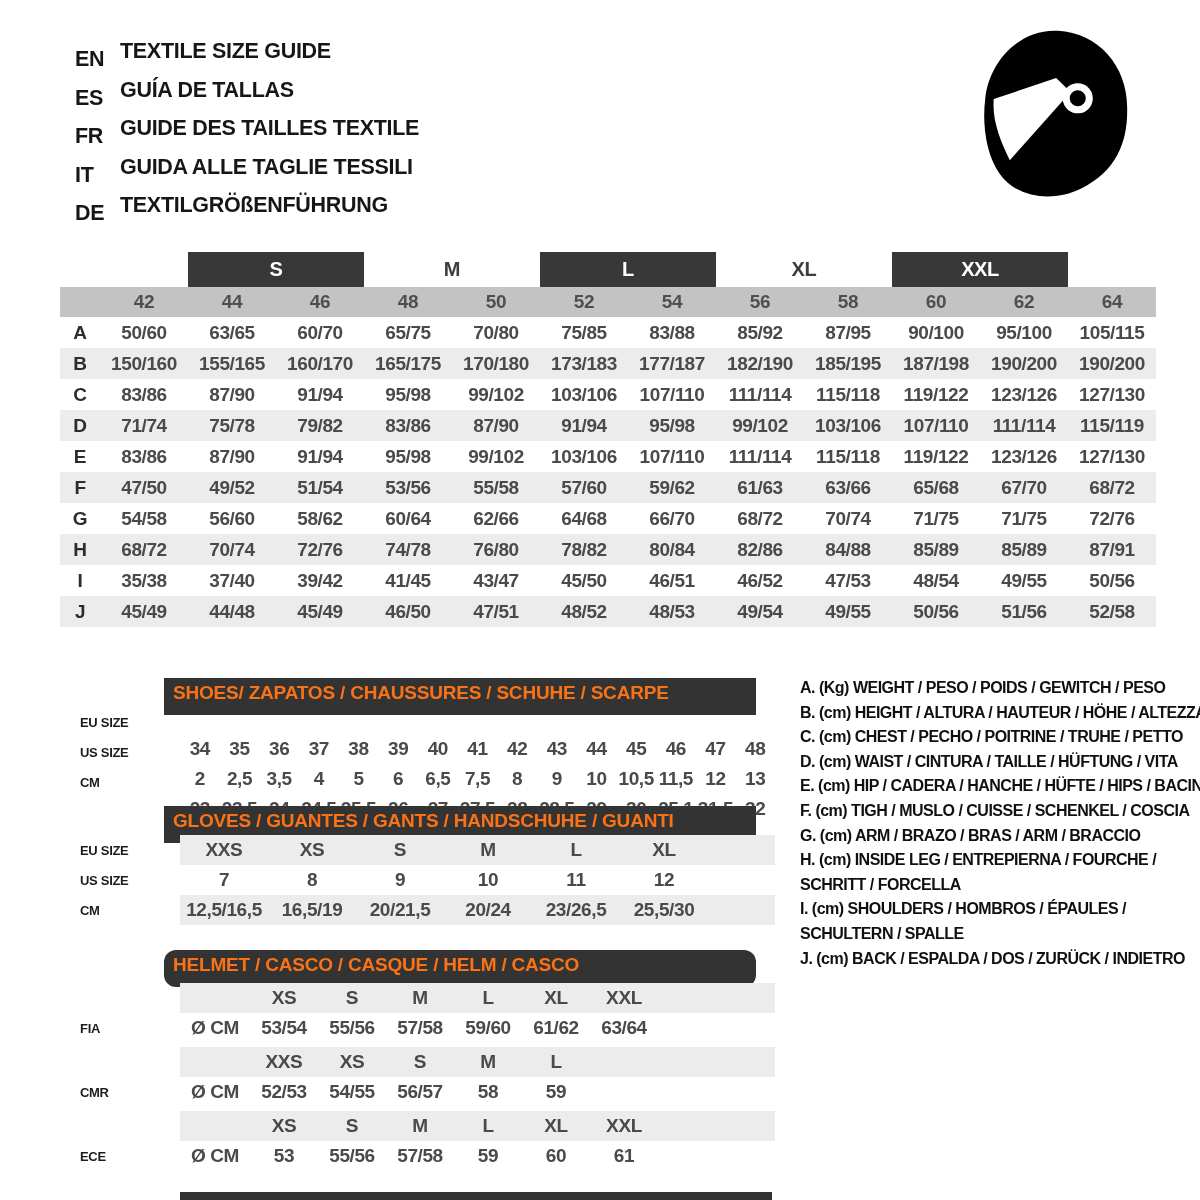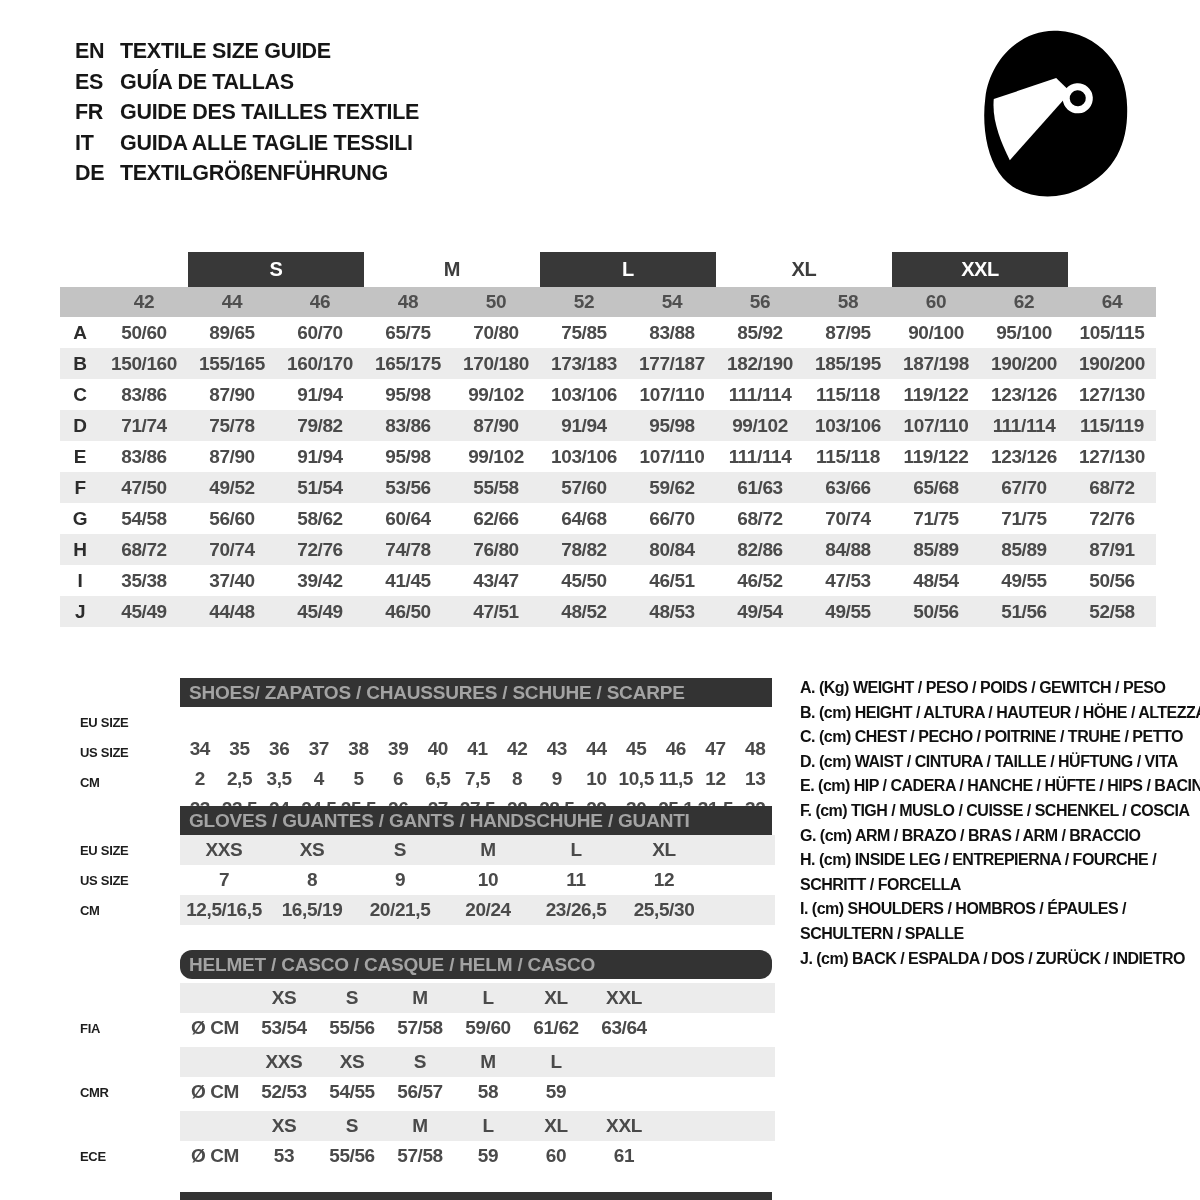--- a/index.html
+++ b/index.html
@@ -1,37 +1,37 @@
 <!DOCTYPE html>
 <html><head>
 <meta charset="utf-8">
 <style>
   html,body{margin:0;padding:0;background:#fff;}
   .page{position:relative;width:1200px;height:1200px;background:#ffffff;overflow:hidden;
         font-family:"Liberation Sans",sans-serif;font-weight:bold;}
   
   .langs{position:absolute;left:75px;top:36px;}
   .lang-row{display:flex;line-height:30.5px;font-size:21.5px;color:#161616;letter-spacing:-0.3px;}
-  .lang-code{width:45px;}
+  .lang-code{width:45px;margin-top:8px;}
   
   .helmet-svg{position:absolute;left:972px;top:26px;width:170px;height:176px;transform:rotate(-4deg);}
   
   .main-table{position:absolute;left:60px;top:252px;}
   .grid13{display:grid;grid-template-columns:40px repeat(12,88px);}
   .group-row{height:35px;}
   .cell{display:flex;align-items:center;justify-content:center;font-size:19px;color:#4a4a4a;letter-spacing:-0.4px;}
   .gbox{background:#383838;color:#ffffff;font-size:20px;}
   .glabel{color:#3d3d3d;font-size:20px;}
   .num-band{height:30px;background:#c3c3c3;}
   .num-band .cell{color:#4f4f4f;}
   .trow{height:31px;}
   .trow.striped{background:#ececec;}
   .letter{color:#2c2c2c;}
   
-  .bar{position:absolute;left:180px;width:592px;height:29px;background:#333333;color:#a3a3a3;
+  .bar{position:absolute;left:164px;width:592px;height:37px;background:#333333;color:#f97316;
        font-size:19px;line-height:29px;padding-left:9px;box-sizing:border-box;letter-spacing:-0.2px;}
   #shoesBar{top:678px;}
   #glovesBar{top:806px;}
   #helmBar{top:950px;border-radius:12px;}
   
   .rows{position:absolute;left:80px;}
   #shoesRows{top:707px;}
   #glovesRows{top:835px;}
   #helmRows{top:983px;}
   .mrow{display:flex;height:30px;}
@@ -104,21 +104,21 @@
         <div class="cell">56</div>
         <div class="cell">58</div>
         <div class="cell">60</div>
         <div class="cell">62</div>
         <div class="cell">64</div>
       </div>
     <div id="bodyRows">
         <div class="grid13 trow">
           <div class="cell letter">A</div>
           <div class="cell">50/60</div>
-          <div class="cell">89/65</div>
+          <div class="cell">63/65</div>
           <div class="cell">60/70</div>
           <div class="cell">65/75</div>
           <div class="cell">70/80</div>
           <div class="cell">75/85</div>
           <div class="cell">83/88</div>
           <div class="cell">85/92</div>
           <div class="cell">87/95</div>
           <div class="cell">90/100</div>
           <div class="cell">95/100</div>
           <div class="cell">105/115</div>

